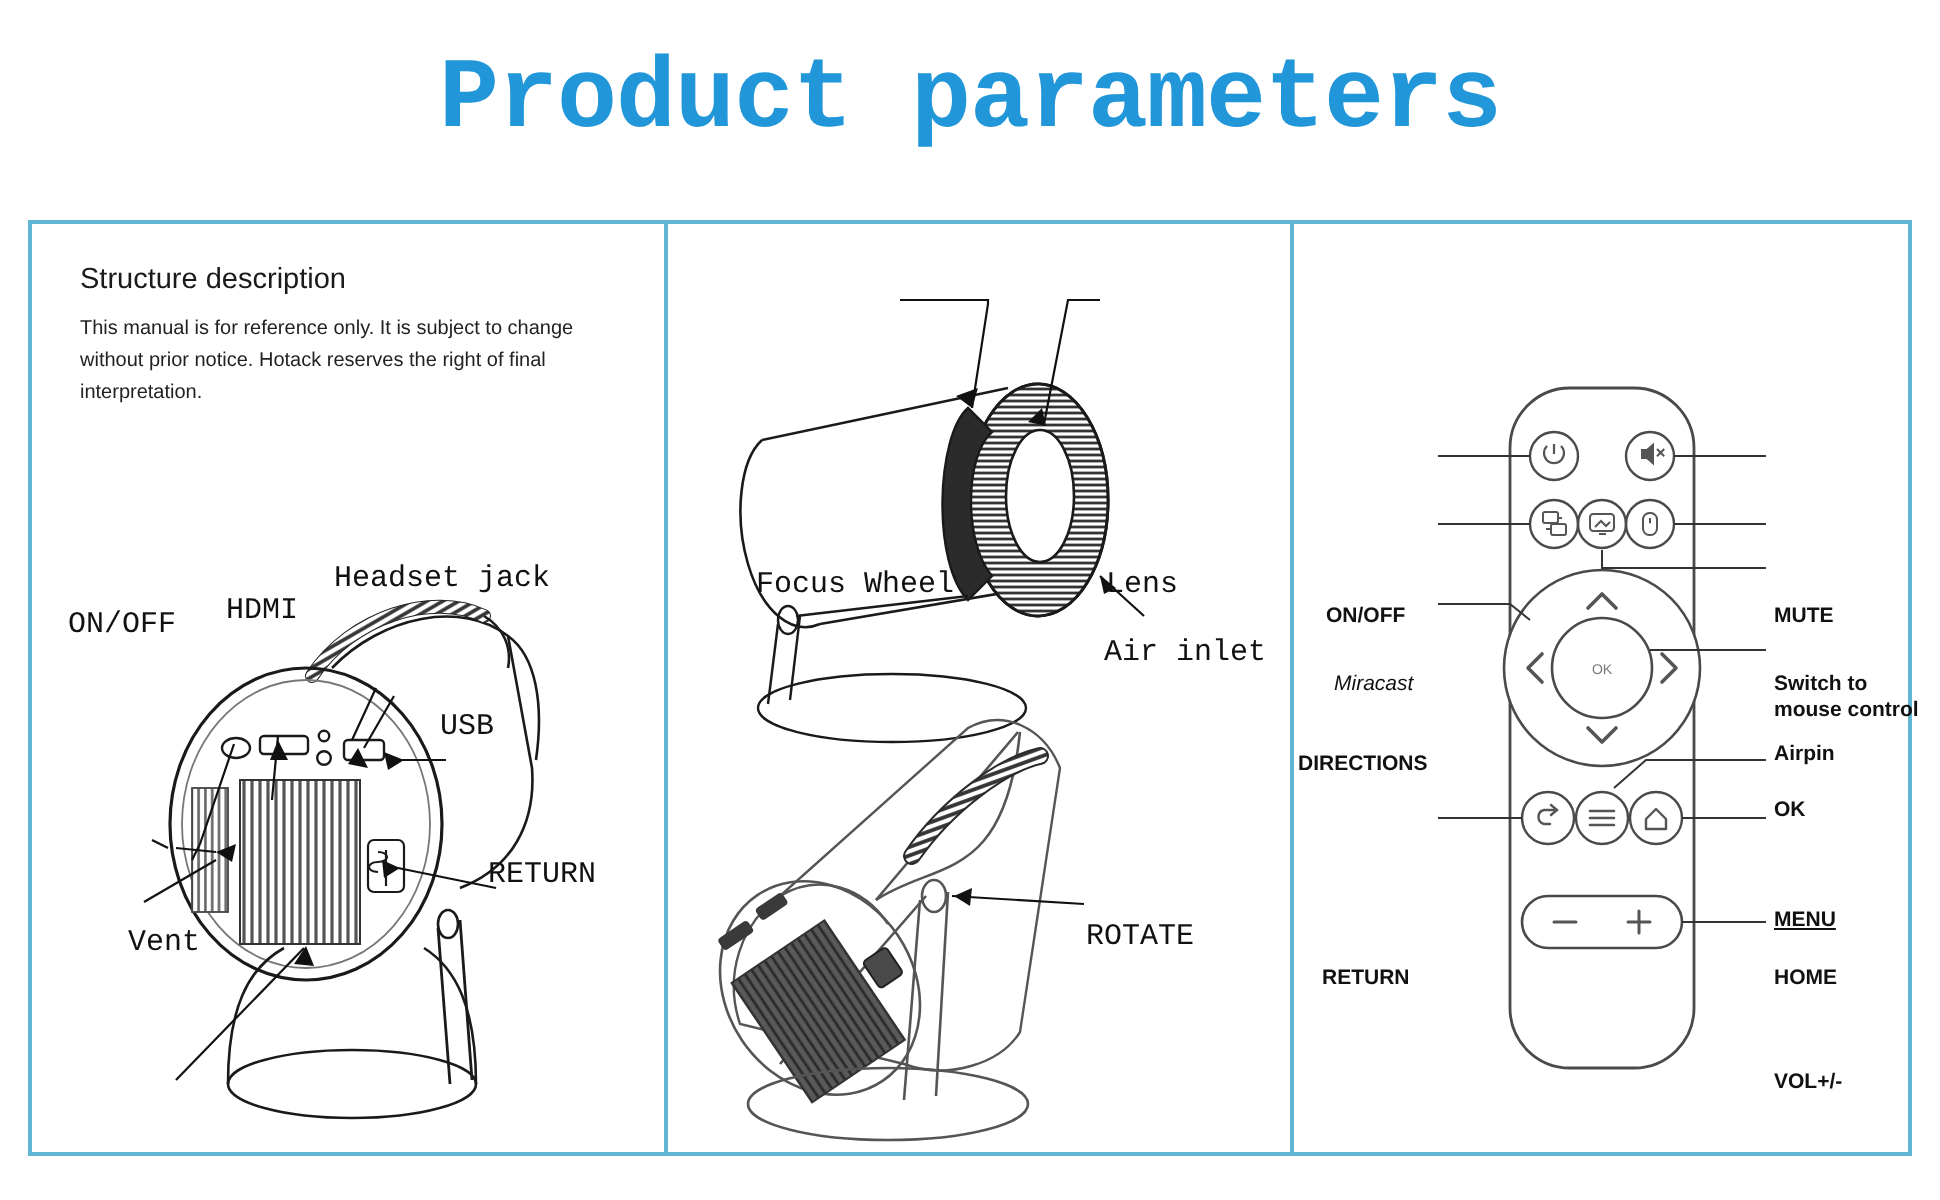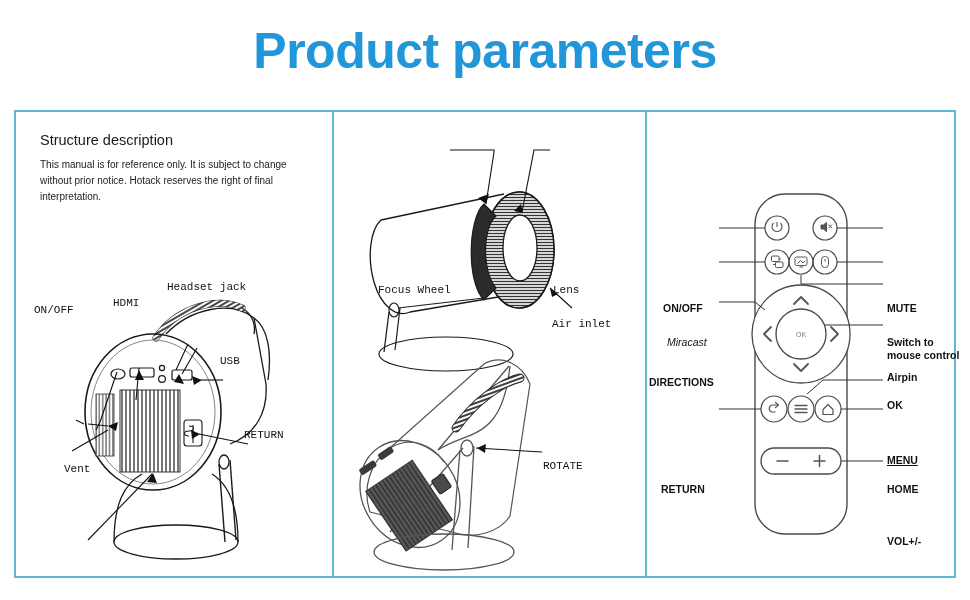--- a/index.html
+++ b/index.html
@@ -12,21 +12,21 @@
     position:relative;
   }
   #page-title{
     position:absolute;
     left:0;top:22px;width:970px;
     text-align:center;
     font-size:50px;
     font-weight:bold;
     color:#2196d9;
     letter-spacing:-0.5px;
-    font-family:Liberation Sans, sans-serif;
+    font-family:Liberation Mono, monospace;
   }
   #frame{
     position:absolute;
     left:14px;top:110px;
     width:942px;height:468px;
     border:2px solid #5fb7d4;
     box-sizing:border-box;
     background:#ffffff;
   }
   .divider{
@@ -51,21 +51,21 @@
   #structure-heading{left:24px;top:20px;}
   #remote-heading{left:32px;top:20px;}
   #structure-body{
     position:absolute;left:24px;top:45px;width:265px;
     font-size:10px;line-height:16px;color:#222;
     font-family:"Liberation Sans", sans-serif;
   }
   .diag-label{
     position:absolute;
     font-family:"Liberation Mono", monospace;
-    font-size:11px;
+    font-size:15px;
     color:#111;
     white-space:nowrap;
   }
   .remote-label{
     position:absolute;
     font-family:"Liberation Sans", sans-serif;
     font-size:10.5px;
     font-weight:bold;
     color:#111;
     white-space:nowrap;

